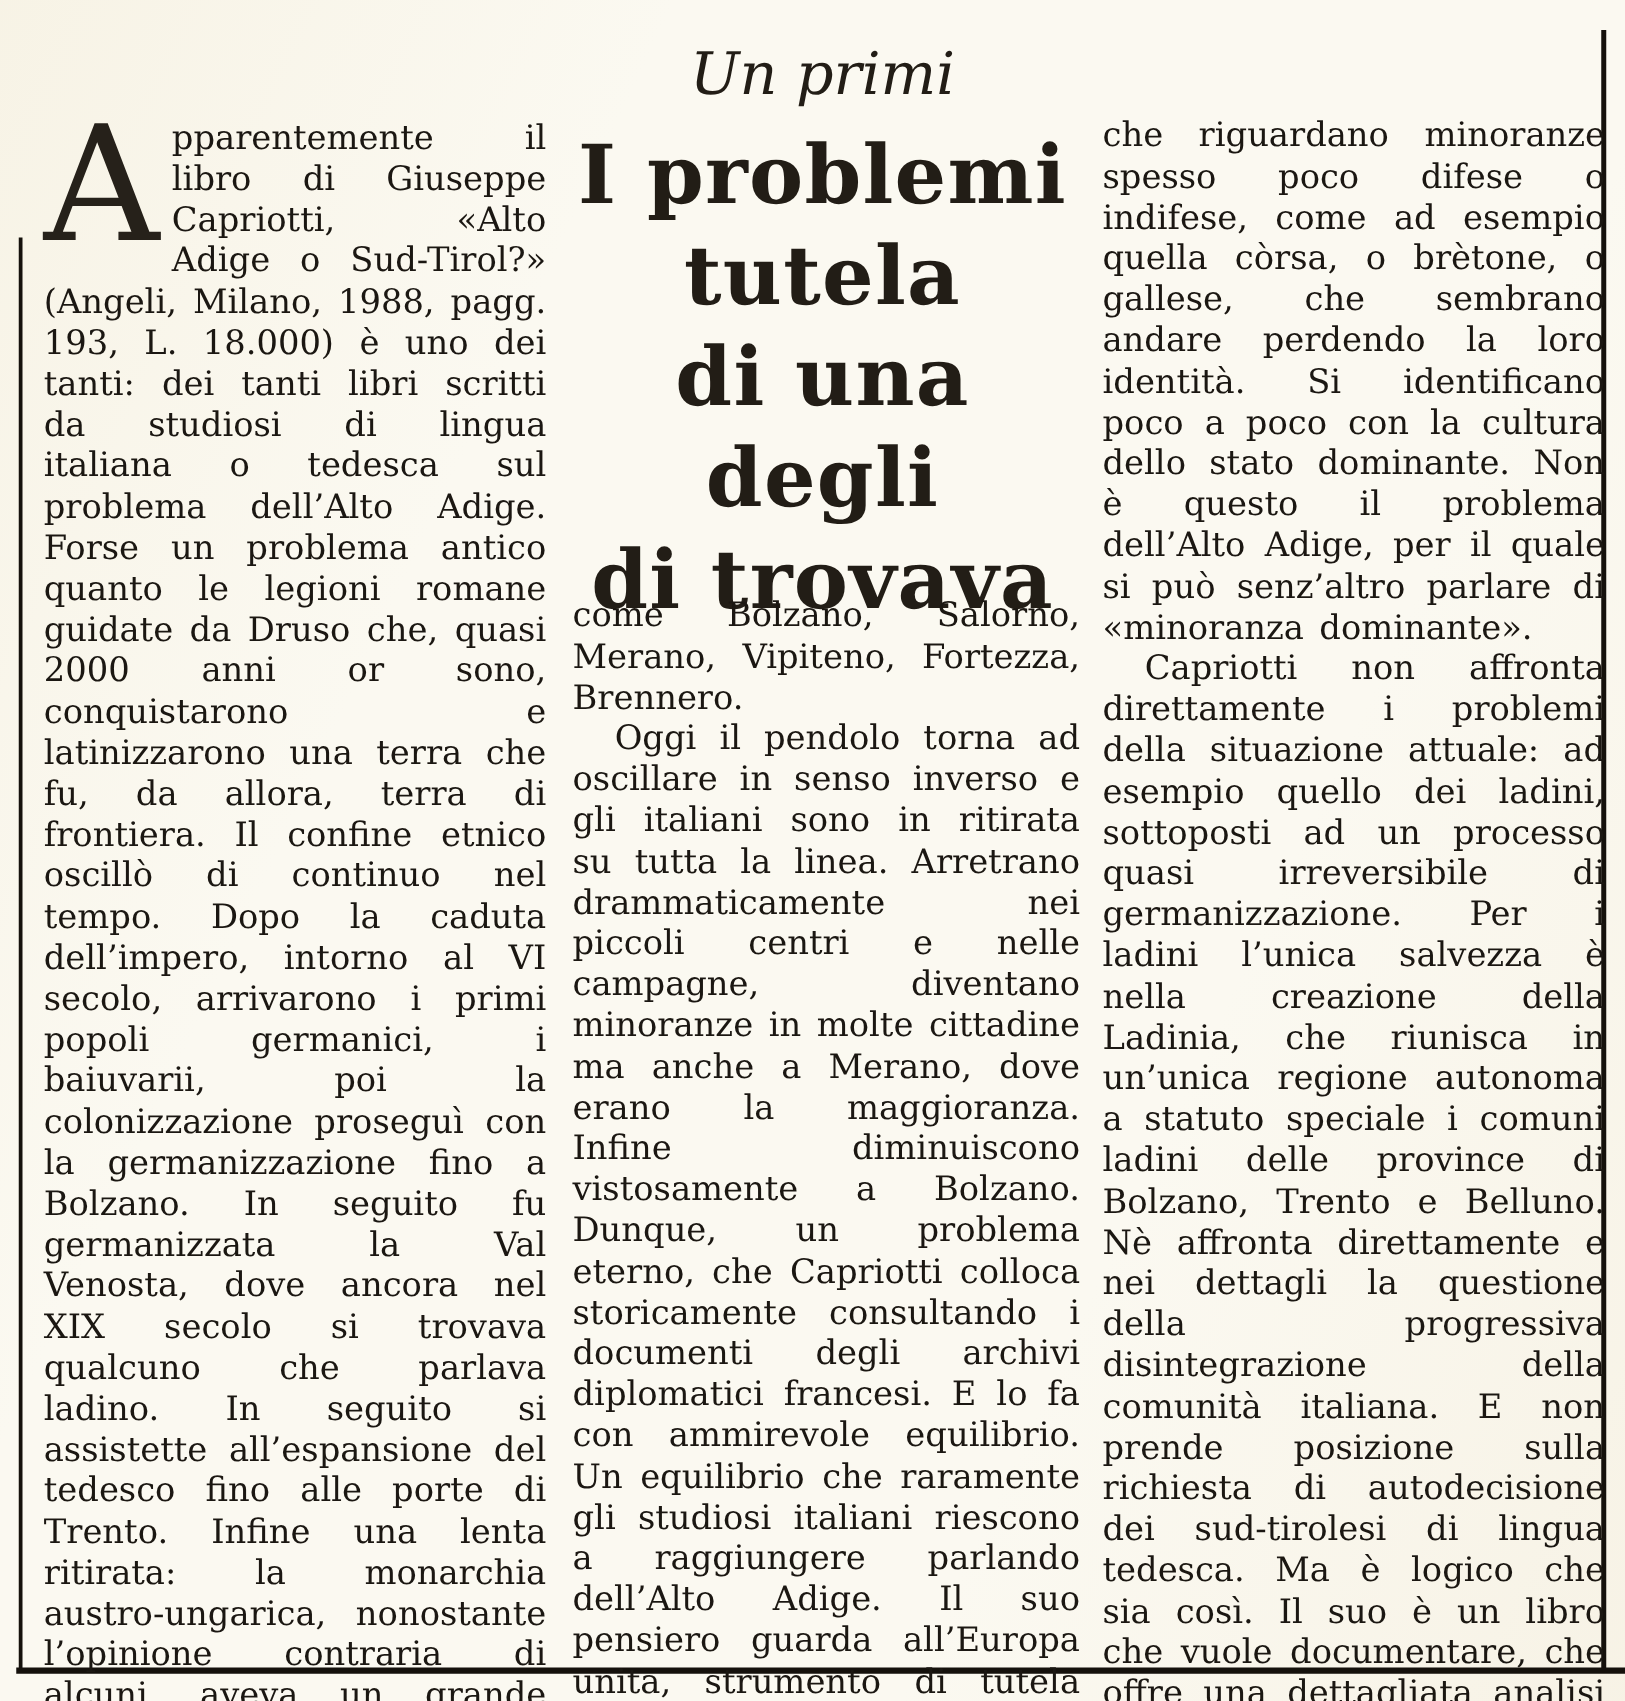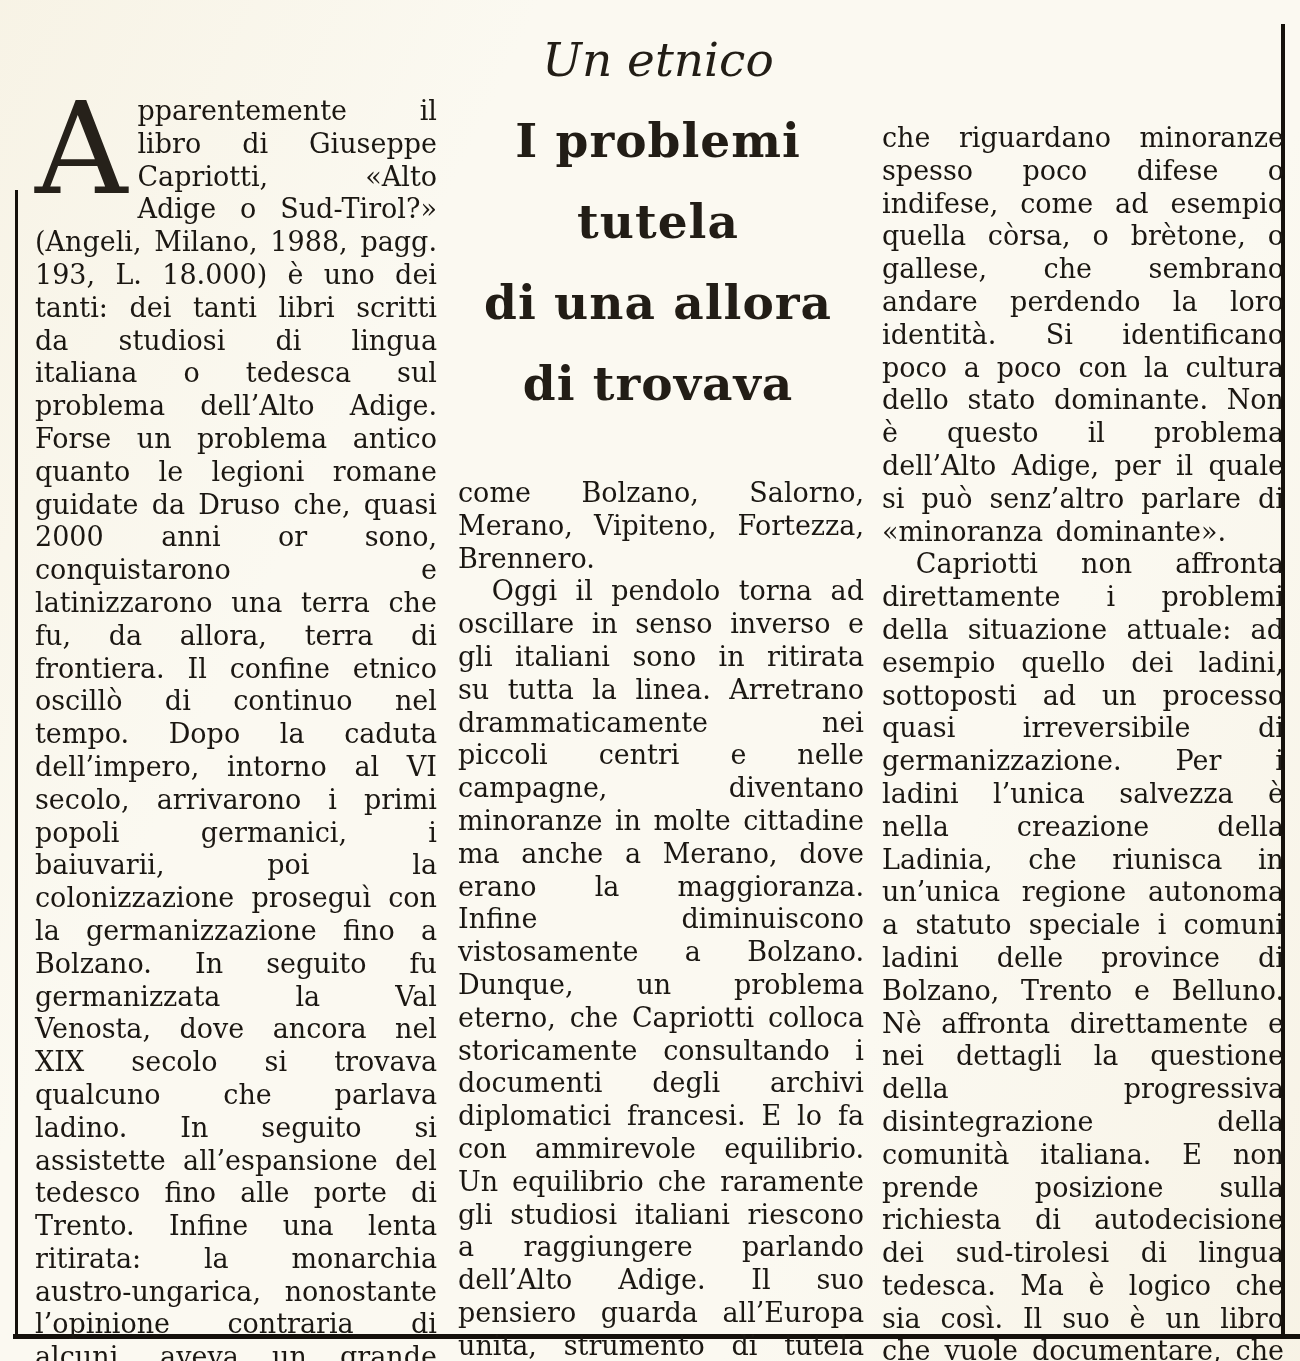--- a/index.html
+++ b/index.html
@@ -14,21 +14,21 @@
     color:#1b1712;
   }
   .rule { position:absolute; background:#15110c; }
   .rule-left   { left:15px;  top:190px;  width:3px;  height:1147px; }
   .rule-right  { left:1281px; top:24px;  width:4px;  height:1313px; }
   .rule-bottom { left:13px;  top:1334px; width:1288px; height:5px; }
 
   .col { position:absolute; width:402px; }
   .col-1 { left:35px;  top:95px;  height:1238px; }
   .col-2-body { left:458px; top:477px; width:406px; height:856px; }
-  .col-3 { left:882px; top:93px;  height:1240px;margin-top:29px; }
+  .col-3 { left:882px; top:93px;  height:1240px; }
 
   .body-text {
     font-size:27px;
     line-height:32.8px;
     text-align:justify;
     word-spacing:0.14em;
     margin:0;
   }
   .body-text + .body-text { margin-top:0; }
   .indent { text-indent:1.25em; }
@@ -49,42 +49,42 @@
   }
   .kicker {
     font-style:italic;
     font-size:47px;
     line-height:1.1;
     margin:0 0 14px 0;
     color:#221d16;
   }
   .headline {
     font-weight:bold;
-    font-size:47px;
+    font-size:65px;
     line-height:81px;
     letter-spacing:1px;
     color:#221d16;
     margin:0;
   }
 </style>
 </head>
 <body>
 
 <div class="page">
 
   <div class="rule rule-left"></div>
   <div class="rule rule-right"></div>
   <div class="rule rule-bottom"></div>
 
   <div class="head-block">
-    <div class="kicker">Un etnico</div>
+    <div class="kicker">Un primi</div>
     <h1 class="headline">
       <div>I problemi</div>
       <div>tutela</div>
-      <div>di una allora</div>
+      <div>di una degli</div>
       <div>di trovava</div>
     </h1>
   </div>
 
   <div class="col col-1">
     <p class="body-text"><span class="dropcap">A</span><span>pparentemente il libro di Giuseppe Capriotti, «Alto Adige o Sud-Tirol?» (Angeli, Milano, 1988, pagg. 193, L. 18.000) è uno dei tanti: dei tanti libri scritti da studiosi di lingua italiana o tedesca sul problema dell’Alto Adige. Forse un problema antico quanto le legioni romane guidate da Druso che, quasi 2000 anni or sono, conquistarono e latinizzarono una terra che fu, da allora, terra di frontiera. Il confine etnico oscillò di continuo nel tempo. Dopo la caduta dell’impero, intorno al VI secolo, arrivarono i primi popoli germanici, i baiuvarii, poi la colonizzazione proseguì con la germanizzazione fino a Bolzano. In seguito fu germanizzata la Val Venosta, dove ancora nel XIX secolo si trovava qualcuno che parlava ladino. In seguito si assistette all’espansione del tedesco fino alle porte di Trento. Infine una lenta ritirata: la monarchia austro-ungarica, nonostante l’opinione contraria di alcuni, aveva un grande rispetto per le minoranza. E fu per suo merito (o demerito) che il tedesco arretrò fino a Salorno già ai tempi dell’Impero, per poi vedere l’avanzata dell’italiano ai tempi del fascismo, fino all’italianizzazione parziale o maggioritaria di città</span></p>
   </div>
 
   <div class="col col-2-body">
     <p class="body-text">come Bolzano, Salorno, Merano, Vipiteno, Fortezza, Brennero.</p>

